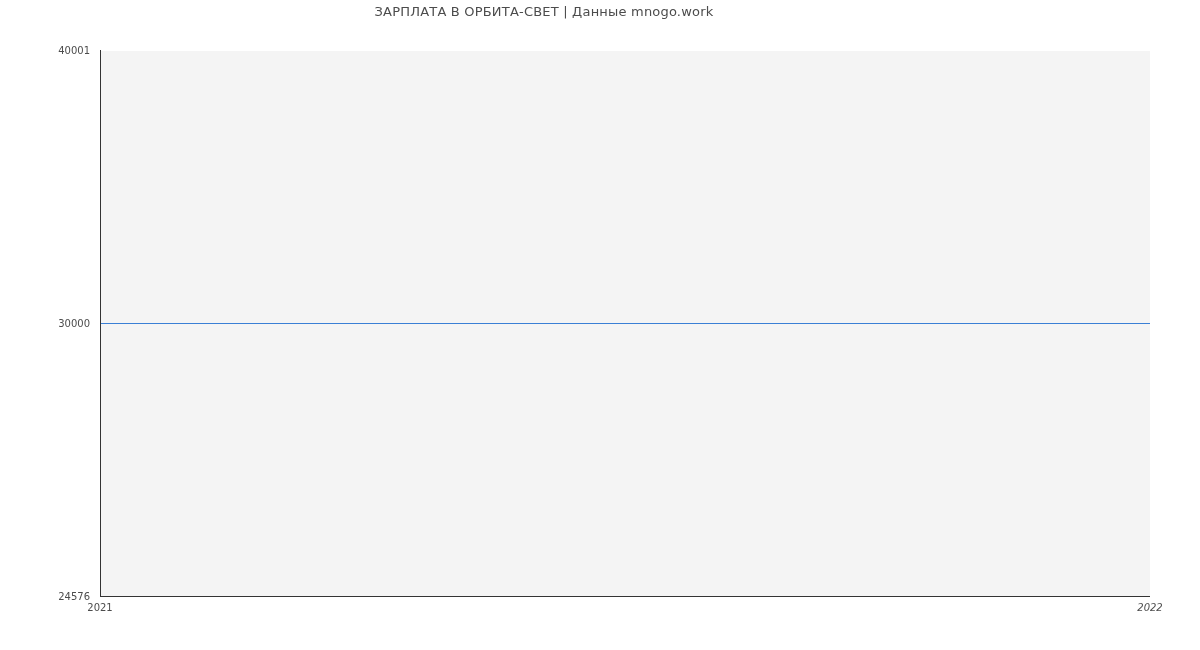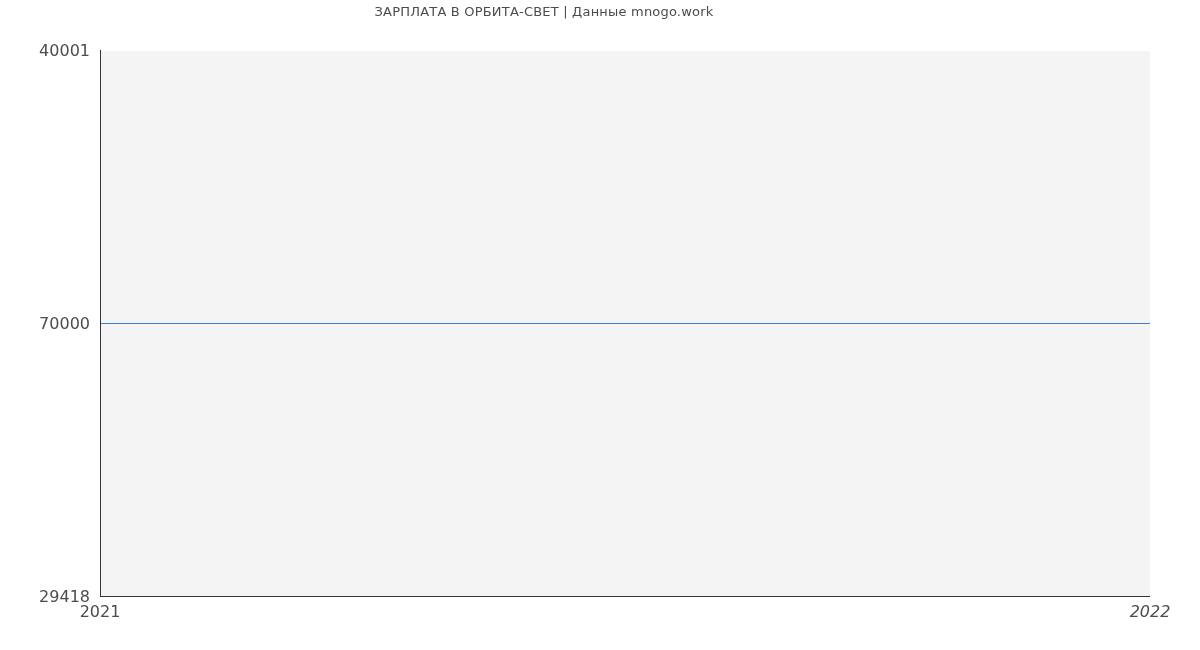--- a/index.html
+++ b/index.html
@@ -60,21 +60,21 @@
   }
   .data-line {
     position: absolute;
     left: 100px;
     width: 1050px;
     height: 0;
     border-top: 1.6px solid #3a7fd5;
   }
   .ytick, .xtick {
     position: absolute;
-    font-size: 16px;
+    font-size: 10px;
     color: #4c4c4c;
     white-space: nowrap;
   }
   .ytick {
     text-align: right;
     width: 90px;
     left: 0;
     transform: translateY(-50%);
   }
   .xtick {
@@ -95,19 +95,19 @@
   <div class="grid-h" style="top:50px;"></div>
   <div class="grid-h" style="top:323px;"></div>
   <div class="grid-h" style="top:596px;"></div>
 
   <div class="data-line" style="top:323px;"></div>
 
   <div class="spine-left"></div>
   <div class="spine-bottom"></div>
 
   <div class="ytick" style="top:50px;">40001</div>
-  <div class="ytick" style="top:323px;">70000</div>
-  <div class="ytick" style="top:596px;">29418</div>
+  <div class="ytick" style="top:323px;">30000</div>
+  <div class="ytick" style="top:596px;">24576</div>
 
   <div class="xtick" style="left:100px;">2021</div>
   <div class="xtick" style="left:1150px;font-style:italic;">2022</div>
 
 </div>
 
 </body></html>

